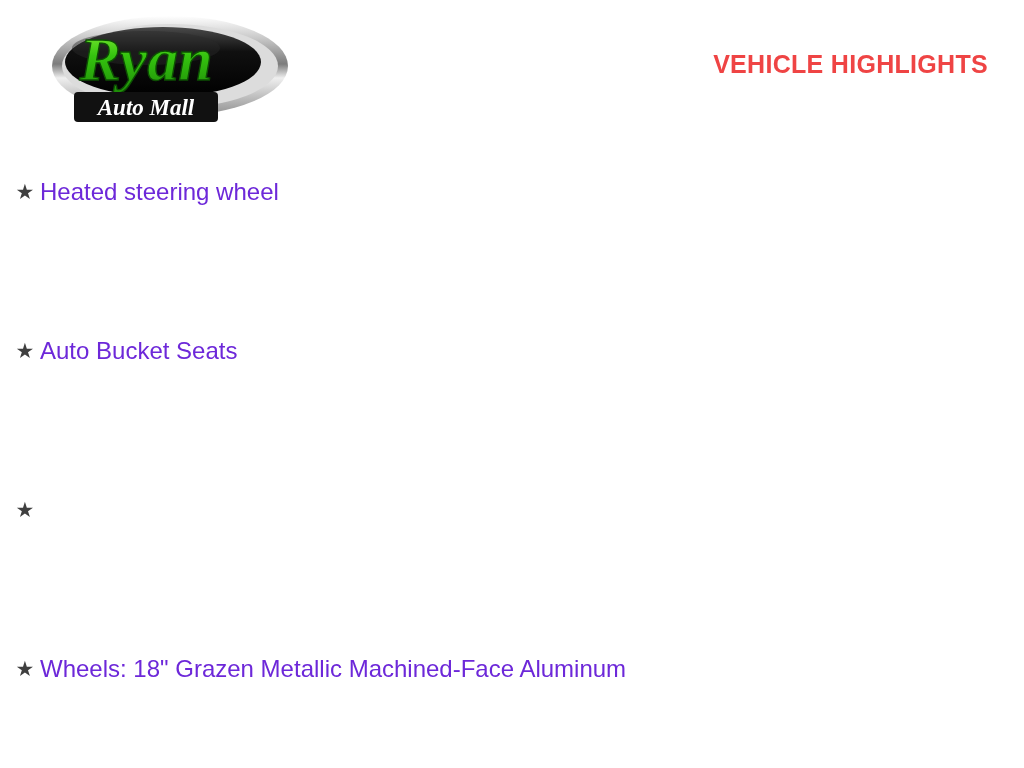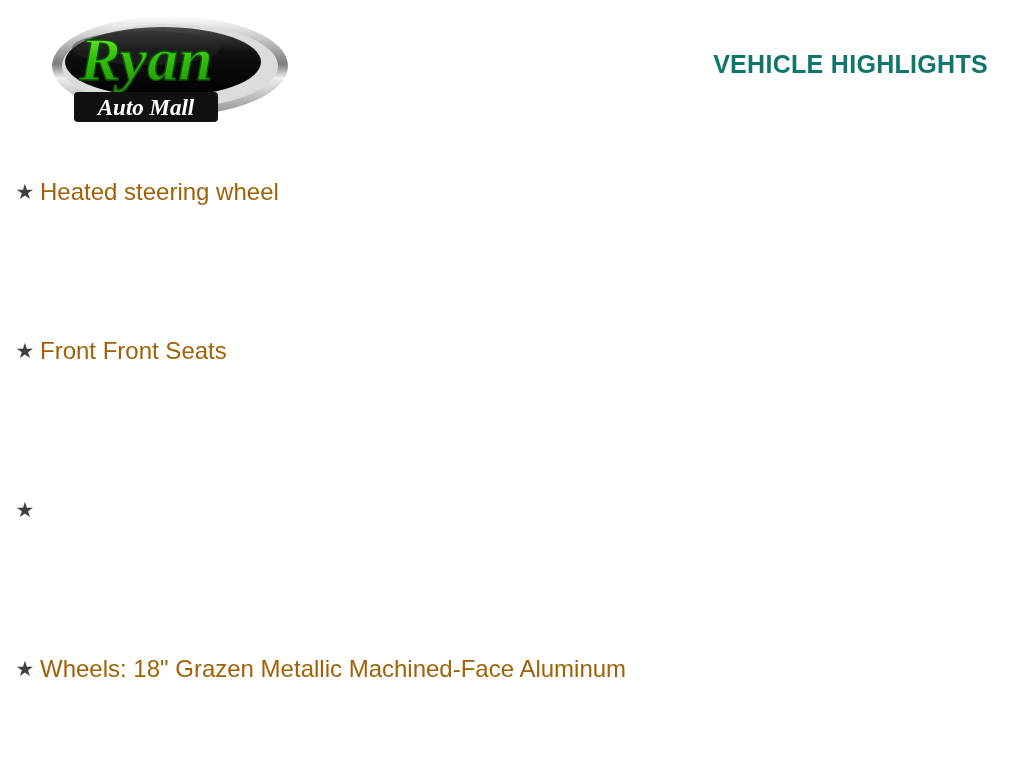--- a/index.html
+++ b/index.html
@@ -33,21 +33,21 @@
   }
   .logo svg {
     display: block;
   }
   .header-title {
     position: absolute;
     right: 36px;
     top: 50px;
     font-size: 25px;
     font-weight: bold;
-    color: #0f766e;
+    color: #ef4444;
     letter-spacing: 0.3px;
     white-space: nowrap;
   }
 
   
   .highlights {
     position: absolute;
     left: 0;
     top: 178px;
     width: 1024px;
@@ -62,21 +62,21 @@
     margin-left: 10px;
     font-size: 21px;
     line-height: 28px;
     color: #3f3f3f;
     text-align: center;
     flex: 0 0 auto;
   }
   .highlight-text {
     font-size: 24px;
     line-height: 28px;
-    color: #a16207;
+    color: #6d28d9;
     white-space: nowrap;
   }
 </style>
 </head>
 <body>
 
 <div class="page">
 
   <div class="header">
 
@@ -118,21 +118,21 @@
 
   <div class="highlights">
 
     <div class="highlight-row">
       <span class="bullet">★</span>
       <span class="highlight-text">Heated steering wheel</span>
     </div>
 
     <div class="highlight-row">
       <span class="bullet">★</span>
-      <span class="highlight-text">Front Front Seats</span>
+      <span class="highlight-text">Auto Bucket Seats</span>
     </div>
 
     <div class="highlight-row">
       <span class="bullet">★</span>
     </div>
 
     <div class="highlight-row">
       <span class="bullet">★</span>
       <span class="highlight-text">Wheels: 18" Grazen Metallic Machined-Face Aluminum</span>
     </div>

